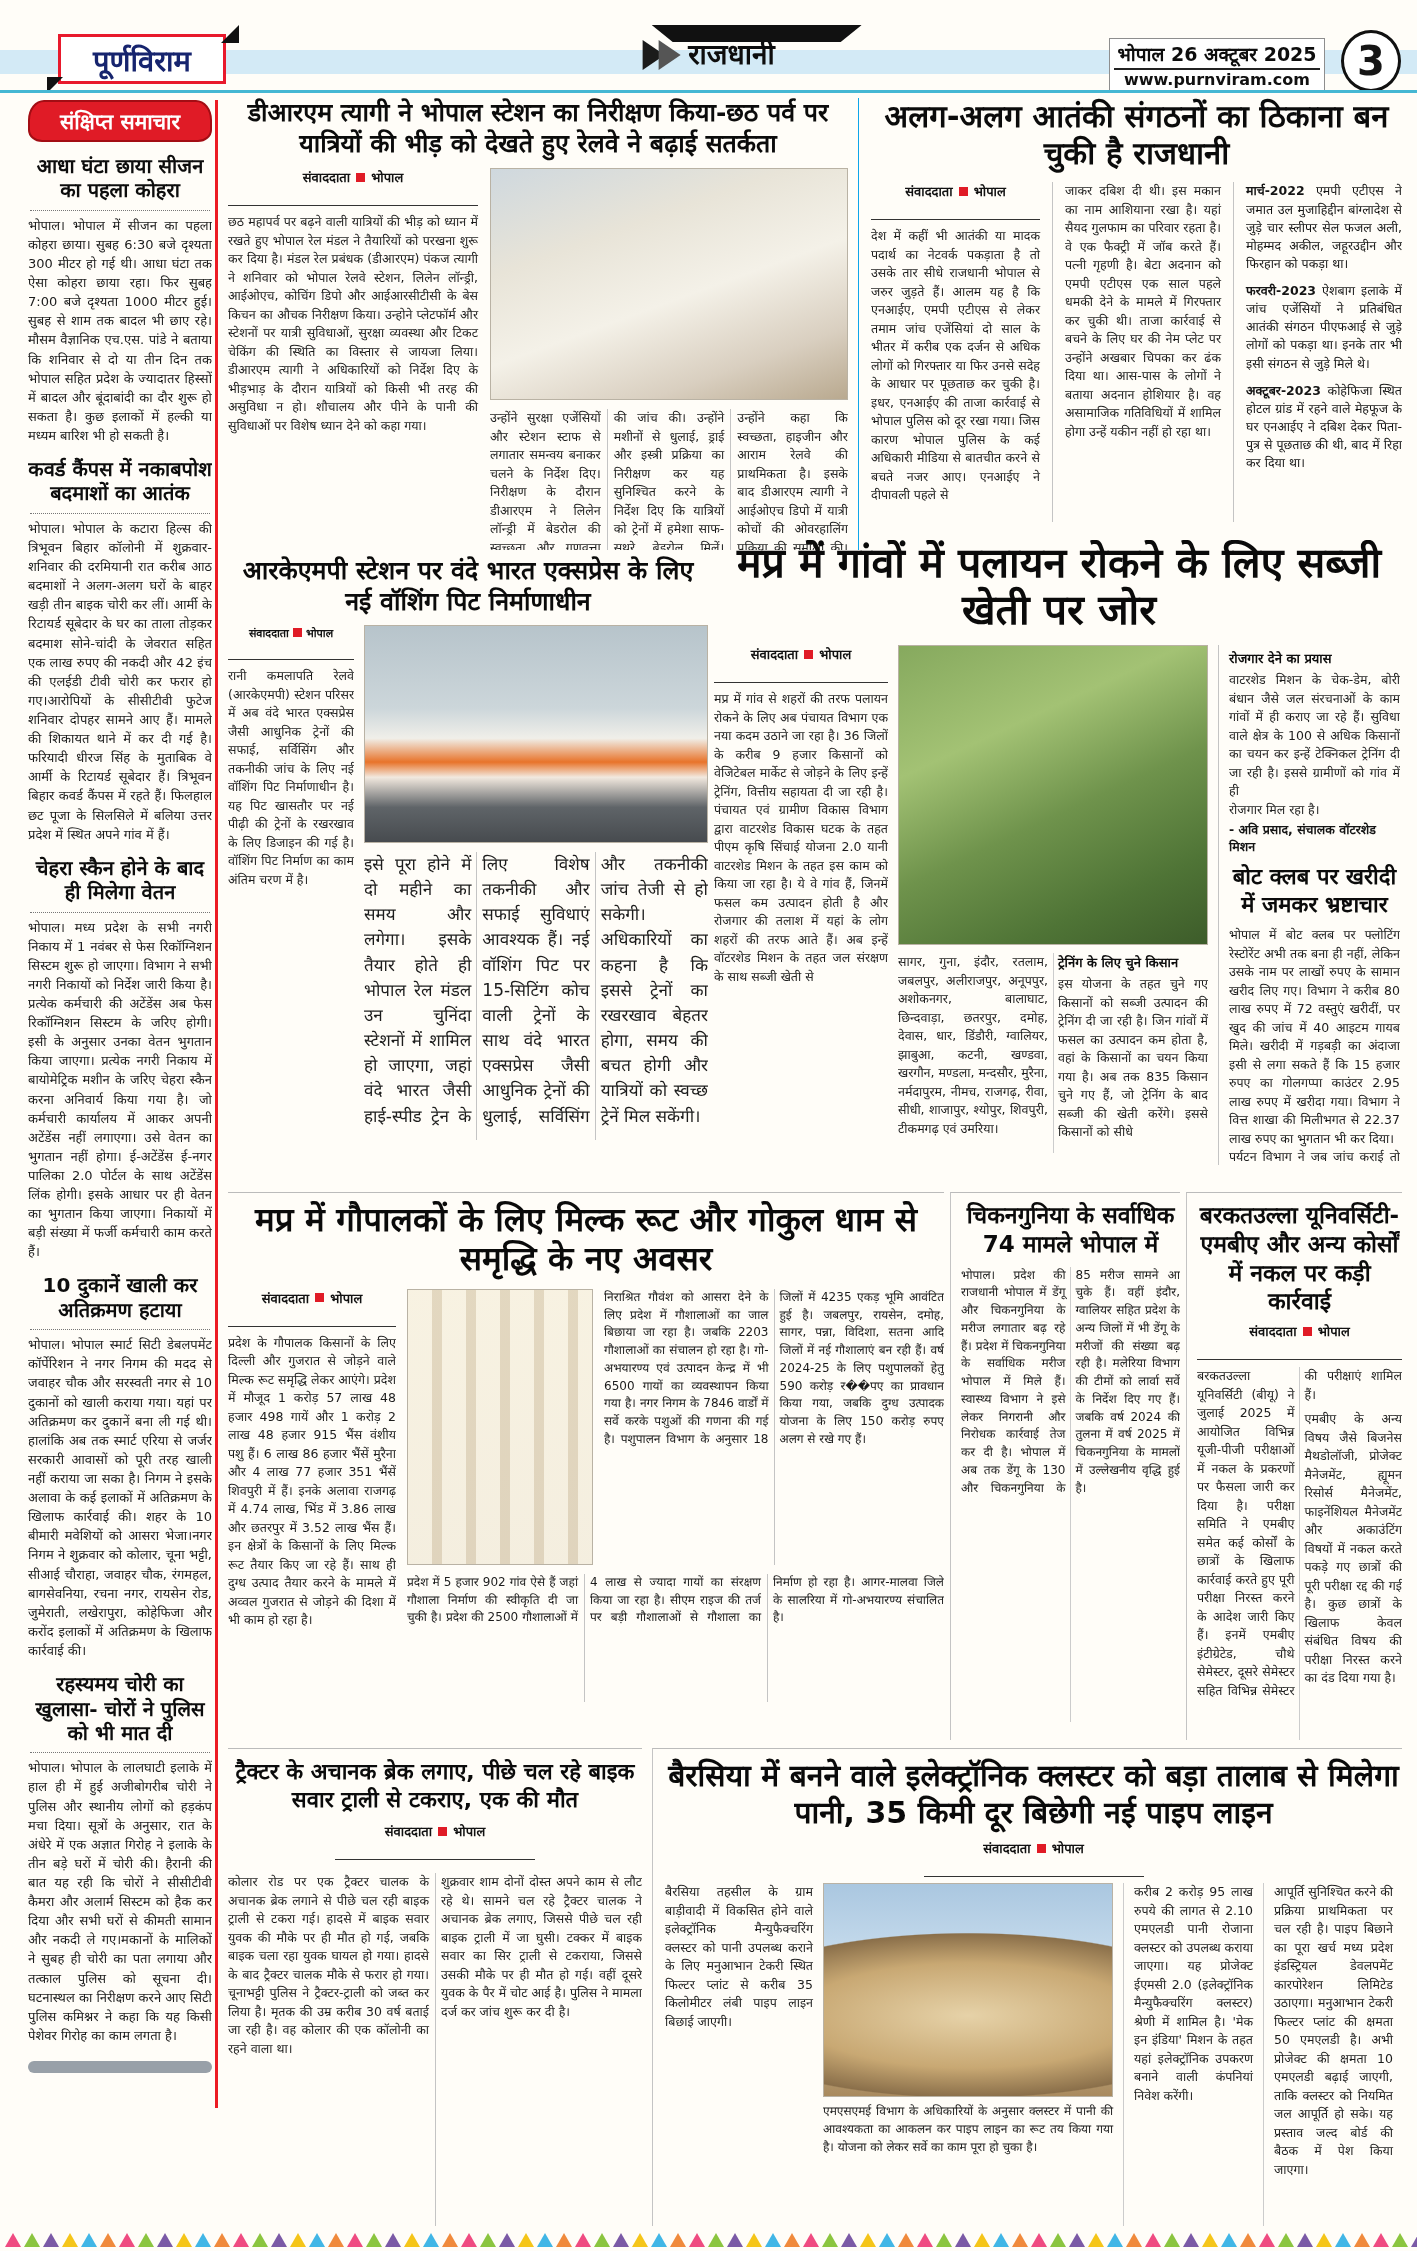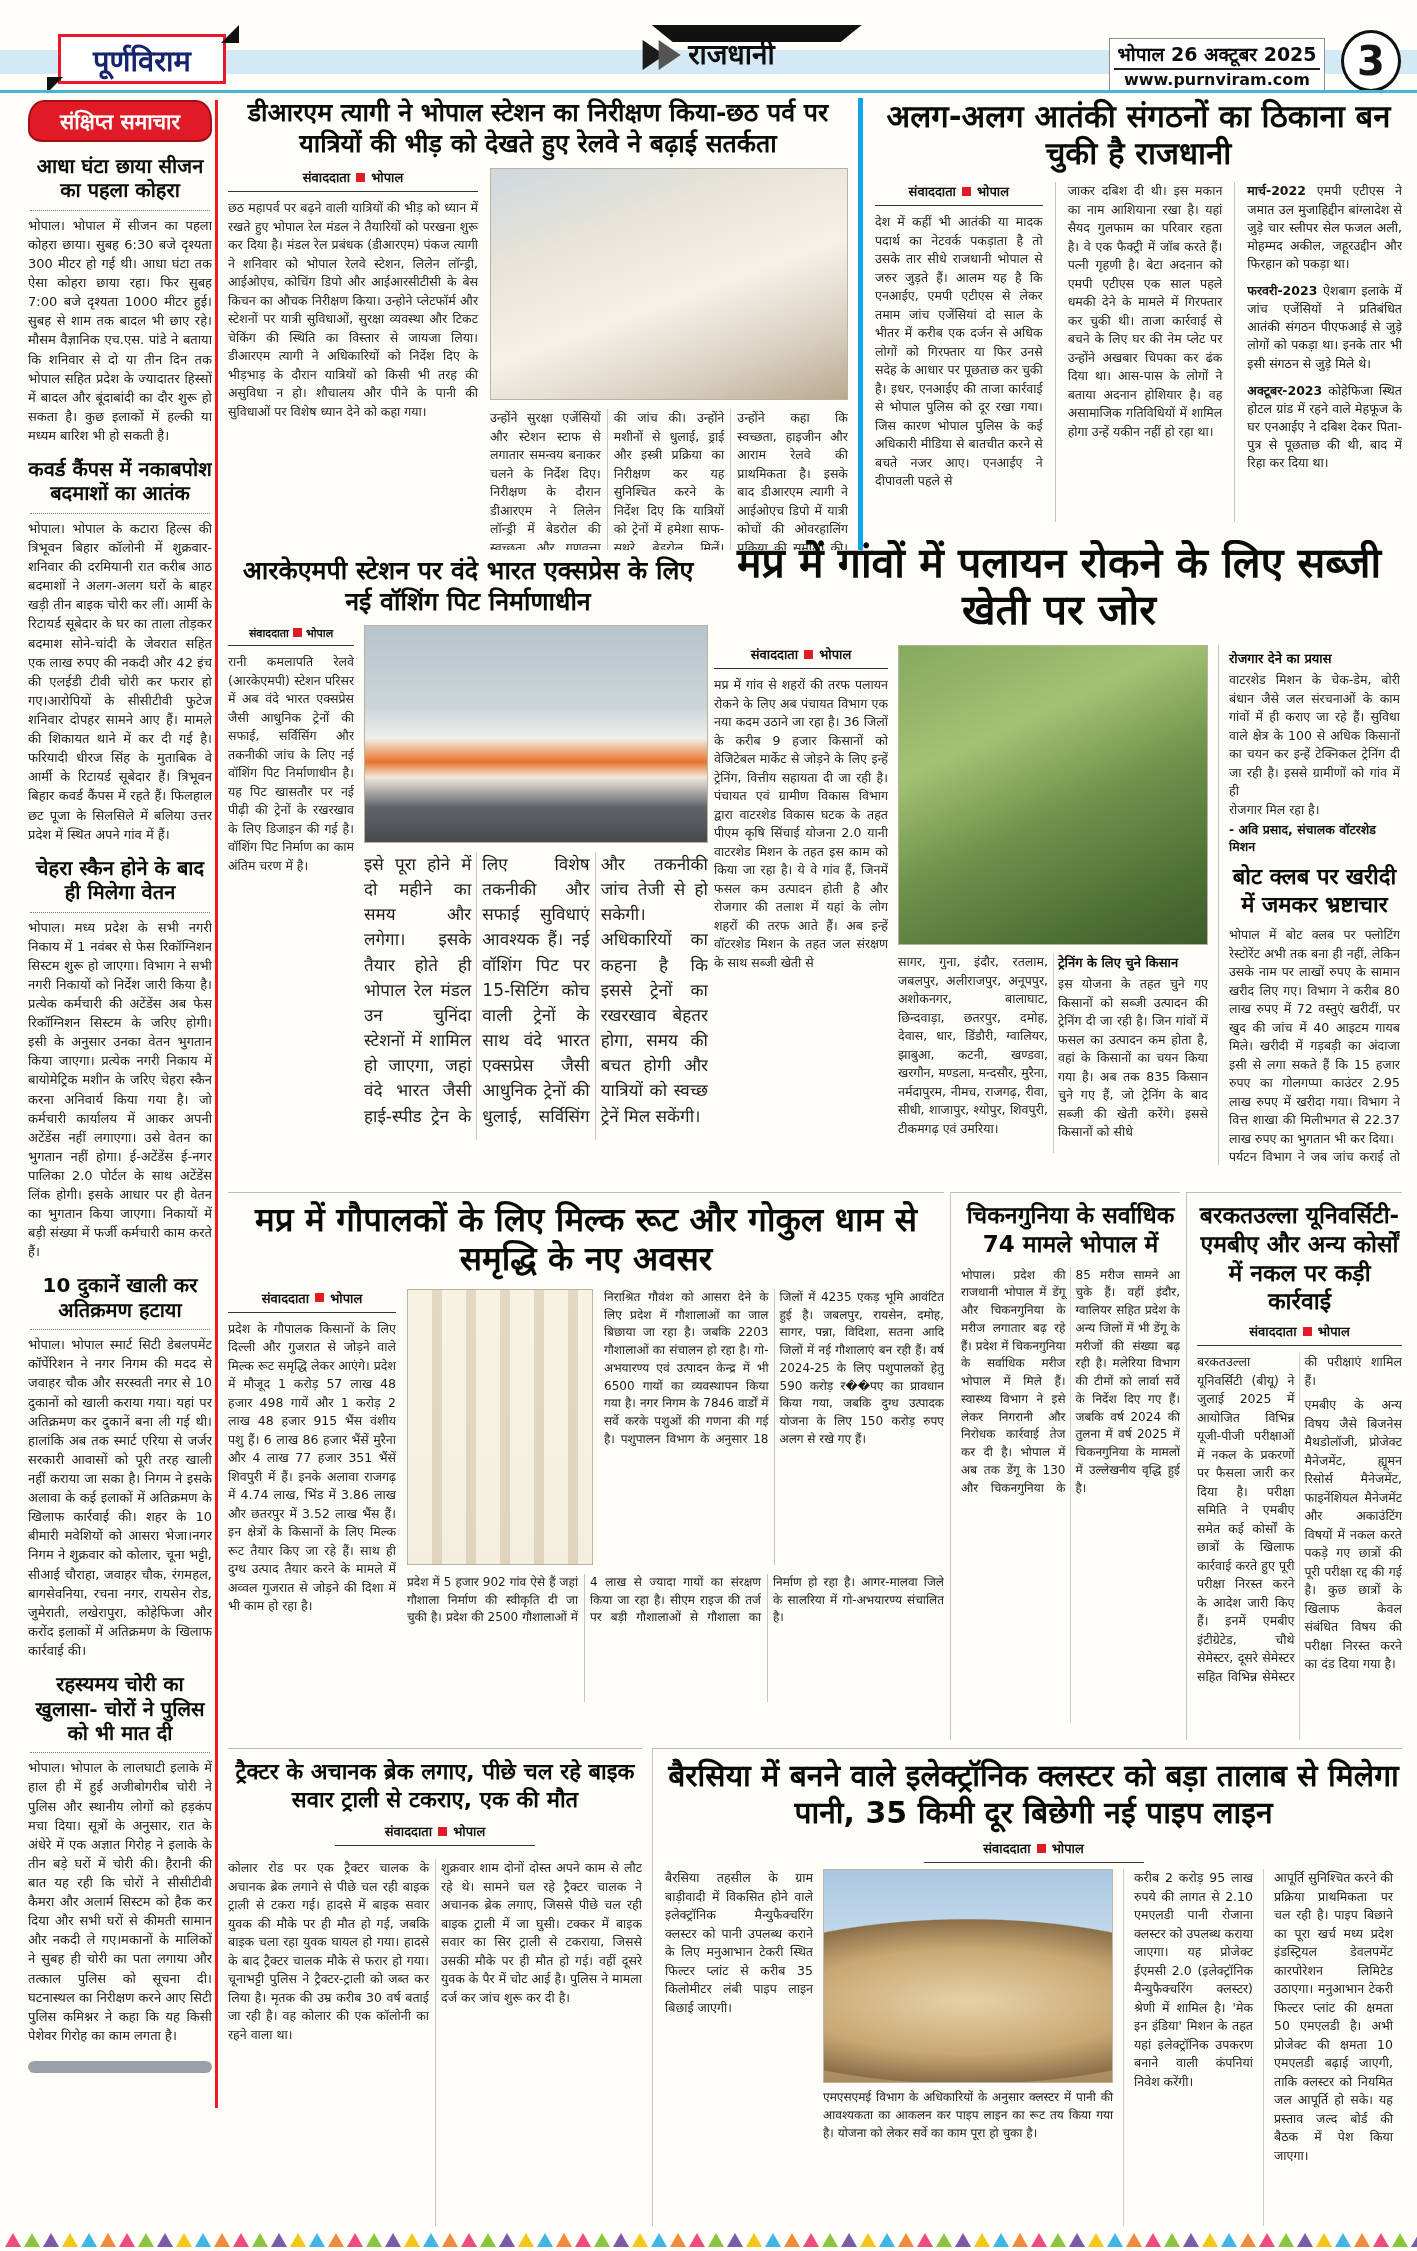--- a/index.html
+++ b/index.html
@@ -23,21 +23,21 @@
   .date-box { position:absolute; right:92px; top:38px; width:216px; background:#fff; border:1px solid #8e8e8e; text-align:center; padding:2px 4px 3px; }
   .date-line { font-weight:800; font-size:19px; color:#0d0d0d; border-bottom:2px solid #222; padding-bottom:1px; }
   .website { font-weight:700; font-size:16px; color:#111; }
   .page-circle { position:absolute; right:16px; top:30px; width:60px; height:62px; border:3px solid #111; border-radius:50%;
               background:#fff; display:flex; align-items:center; justify-content:center; font-size:40px; font-weight:800; }
   .teal-rule { position:absolute; left:0; top:90px; width:100%; height:3px; background:#45b7d3; }
 
   
   .body-text { font-size:12.5px; line-height:1.48; text-align:justify; color:#1c1c1c; }
   .byline { display:flex; align-items:center; justify-content:center; gap:6px; font-weight:800; font-size:13px;
-            border-bottom:1.5px solid #333; padding-bottom:5px; margin-bottom:7px; color:#111; }
+            border-bottom:1.5px solid #333; padding-bottom:19px; margin-bottom:7px; color:#111; }
   .byline .sq { width:9px; height:9px; background:#e01b26; display:inline-block; }
   .photo { width:100%; border:1px solid #b9b2a4; }
   .subhead { font-weight:800; font-size:13px; margin:4px 0; color:#0d0d0d; }
 
   
   .briefs { position:absolute; left:28px; top:100px; width:184px; height:2015px; overflow:hidden; }
   .briefs-title { background:#e01b26; color:#fff; font-weight:800; font-size:21px; text-align:center; padding:5px 4px;
                   border-radius:16px 16px 14px 14px / 20px 20px 12px 12px; border:2px solid #a30d14; }
   .brief-item { margin-top:12px; }
   .brief-headline { font-size:20px; font-weight:800; text-align:center; line-height:1.22; color:#0d0d0d; }
@@ -47,21 +47,21 @@
   .red-rule { position:absolute; left:215px; top:100px; width:3px; height:2008px; background:#ec1c24; }
 
   
   .block-drm { position:absolute; left:228px; top:98px; width:620px; height:452px; overflow:hidden; }
   .headline-md { font-size:25px; font-weight:800; text-align:center; line-height:1.22; color:#0b0b0b; }
   .drm-grid { display:grid; grid-template-columns:250px 1fr; gap:12px; margin-top:9px; }
   .photo-drm { height:232px; background:linear-gradient(160deg,#cfd8de 0%,#e8e4d8 30%,#f4f1e8 55%,#d9cfc0 80%,#b9a98f 100%); }
   .drm-cols { margin-top:9px; column-count:3; column-gap:13px; column-rule:1px solid #c4c4c4; height:160px; overflow:hidden; }
 
   
-  .block-terror { position:absolute; left:858px; top:98px; width:544px; height:452px; overflow:hidden; border-left:5px solid #0ea5e9; padding-left:12px; }
+  .block-terror { position:absolute; left:858px; top:98px; width:544px; height:452px; overflow:hidden; border-left:1px solid #0ea5e9; padding-left:12px; }
   .headline-lg { font-size:31px; font-weight:800; text-align:center; line-height:1.2; color:#0b0b0b; }
   .terror-cols { display:grid; grid-template-columns:1fr 1fr 1fr; gap:12px; margin-top:10px; height:340px; overflow:hidden; }
   .terror-cols > div:nth-child(n+2) { border-left:1px solid #c4c4c4; padding-left:12px; }
   .tl-item { margin-bottom:9px; font-size:12.5px; line-height:1.45; text-align:justify; }
   .tl-date { font-weight:800; }
 
   
   .block-washing { position:absolute; left:228px; top:556px; width:480px; height:628px; overflow:hidden; }
   .washing-grid { display:grid; grid-template-columns:126px 1fr; gap:10px; margin-top:8px; }
   .washing-left { height:520px; overflow:hidden; }

